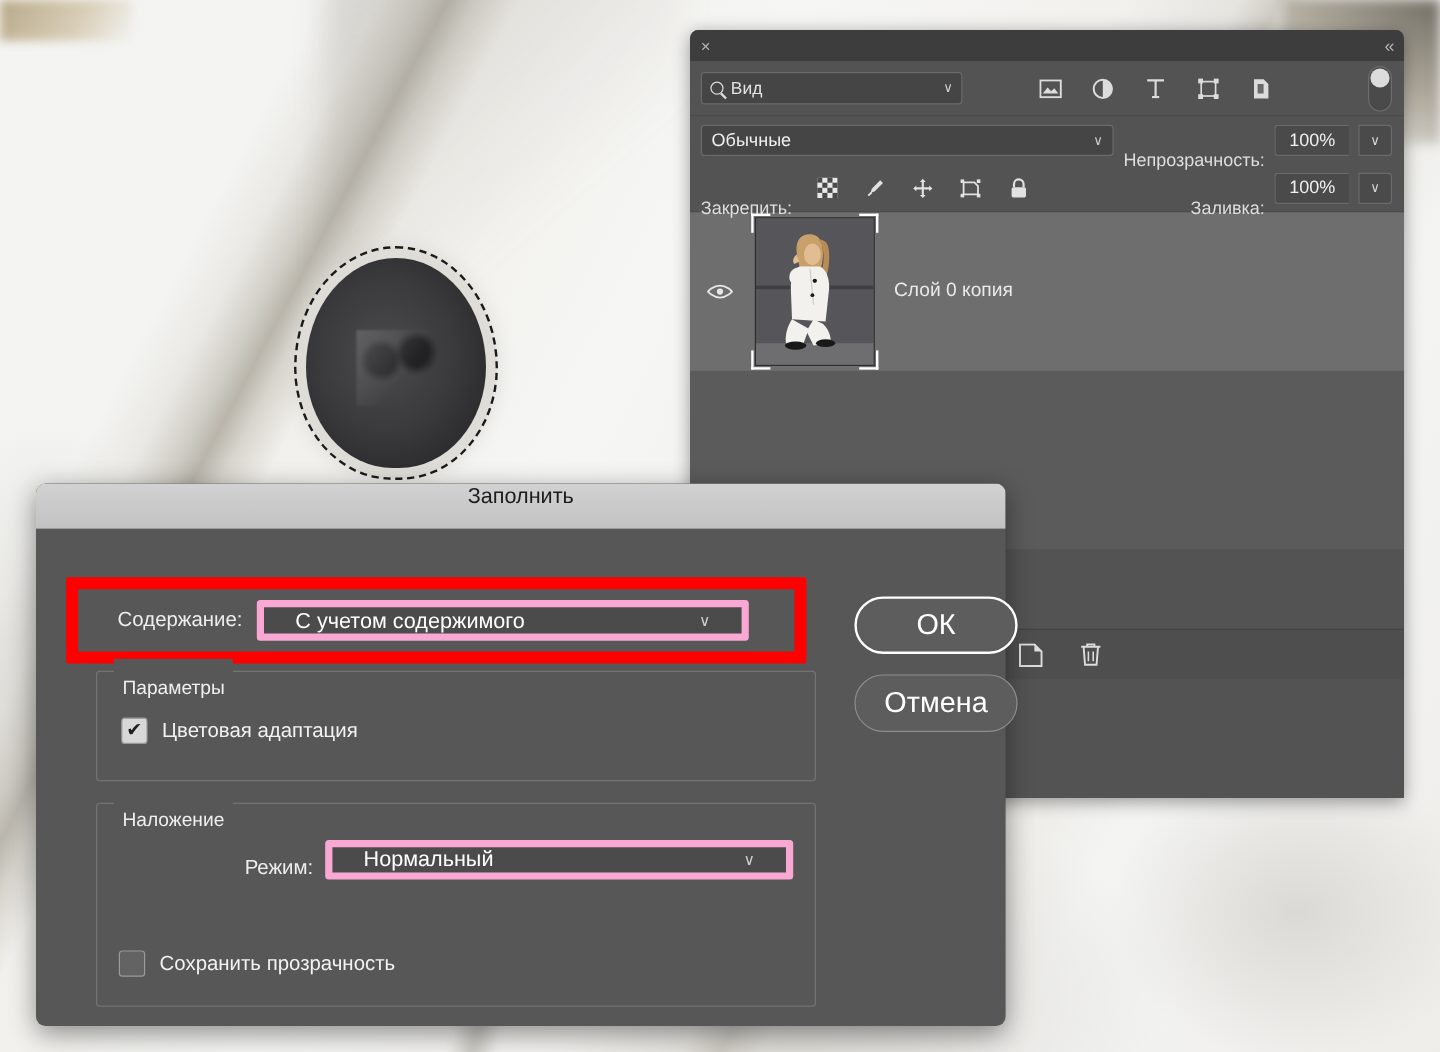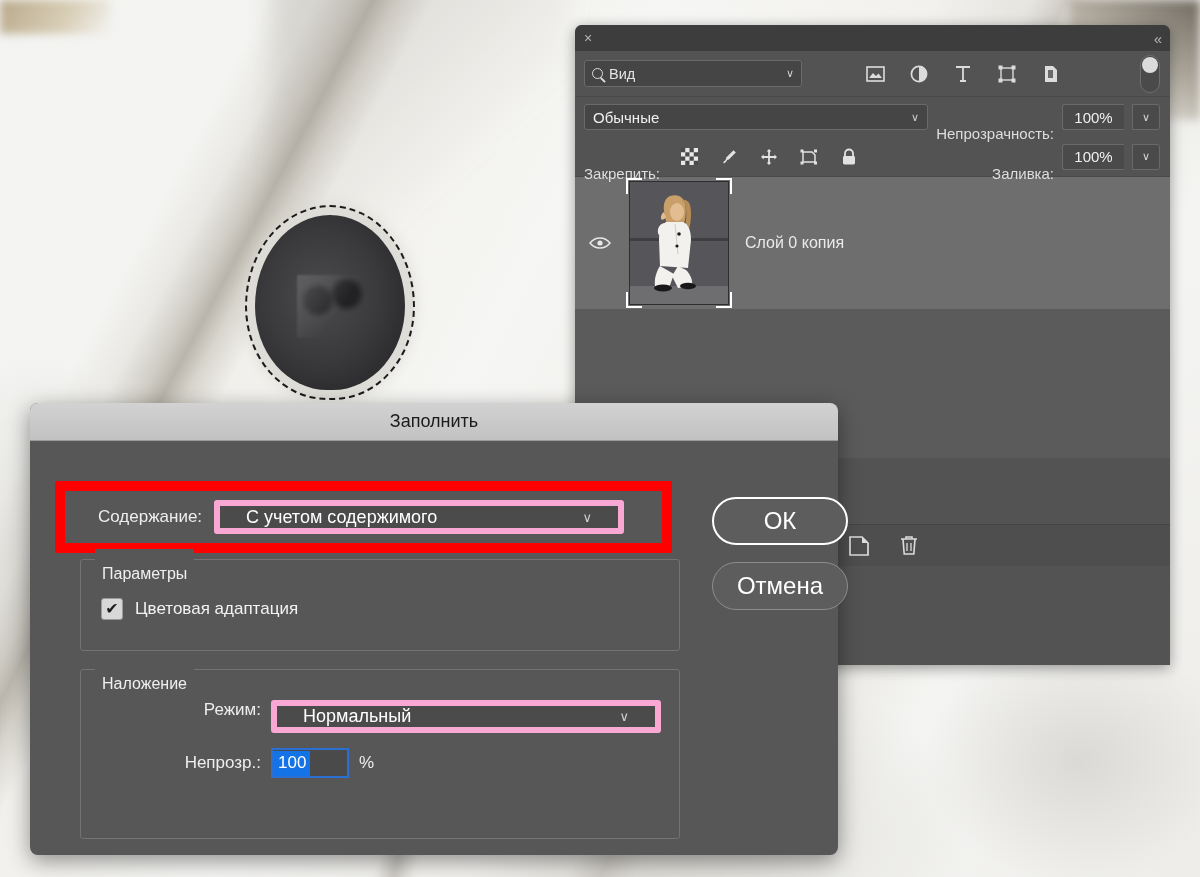--- a/index.html
+++ b/index.html
@@ -191,21 +191,21 @@
   
   #fill-dialog {
     position: absolute; left: 30px; top: 403px; width: 808px; height: 452px;
     background: #575757; border-radius: 8px;
     box-shadow: 0 6px 22px rgba(0,0,0,.42);
     color: #e8e8e8;
   }
   .dlg-titlebar {
     height: 38px; border-radius: 8px 8px 0 0;
     background: linear-gradient(180deg,#d2d2d2,#c2c2c2);
-    display:flex; align-items:center; justify-content:center;
+    display:flex; justify-content:center;
     border-bottom: 1px solid #9a9a9a;
   }
   .dlg-title { font-size: 18px; color:#1c1c1c; }
   .dlg-body { position: relative; height: 414px; padding: 0; }
 
   #red-highlight {
     position: absolute; left: 25px; top: 40px; width: 617px; height: 72px;
     border: 10px solid #ff0000; border-radius: 2px;
   }
   .content-row {
@@ -485,34 +485,31 @@
       <legend>Параметры</legend>
       <div class="check-row" style="position:absolute; left:20px; top:38px;">
         <span class="checkbox">✔</span>
         <span class="check-label">Цветовая адаптация</span>
       </div>
     </fieldset>
 
     <fieldset class="fieldset" id="fs-blend">
       <legend>Наложение</legend>
 
-      <div style="position:absolute; left:18px; top:30px; display:flex; align-items:flex-start; gap:10px; width:562px;">
+      <div style="position:absolute; left:18px; top:30px; display:flex; align-items:flex-end; gap:10px; width:562px;">
         <span class="dlg-label" style="width:162px; text-align:right;">Режим:</span>
         <div class="dlg-select" style="flex:1; height:33px;">
           <span>Нормальный</span>
           <span class="chev">∨</span>
         </div>
       </div>
 
-      <div style="position:absolute; left:18px; top:78px; display:flex; align-items:center; gap:10px;">
-        <span class="dlg-label" style="width:162px; text-align:right;">Непрозр.:</span>
-        <div class="opacity-input">
-          <span class="sel">100</span>
-        </div>
-        <span class="dlg-label">%</span>
+
+      <div class="check-row" style="position:absolute; left:18px; top:122px;">
+        <span class="checkbox unchecked"></span>
+        <span class="check-label">Сохранить прозрачность</span>
       </div>
-
     </fieldset>
 
     <div class="btn" id="btn-ok">ОК</div>
     <div class="btn" id="btn-cancel">Отмена</div>
   </div>
 </div>
 
 </body></html>

